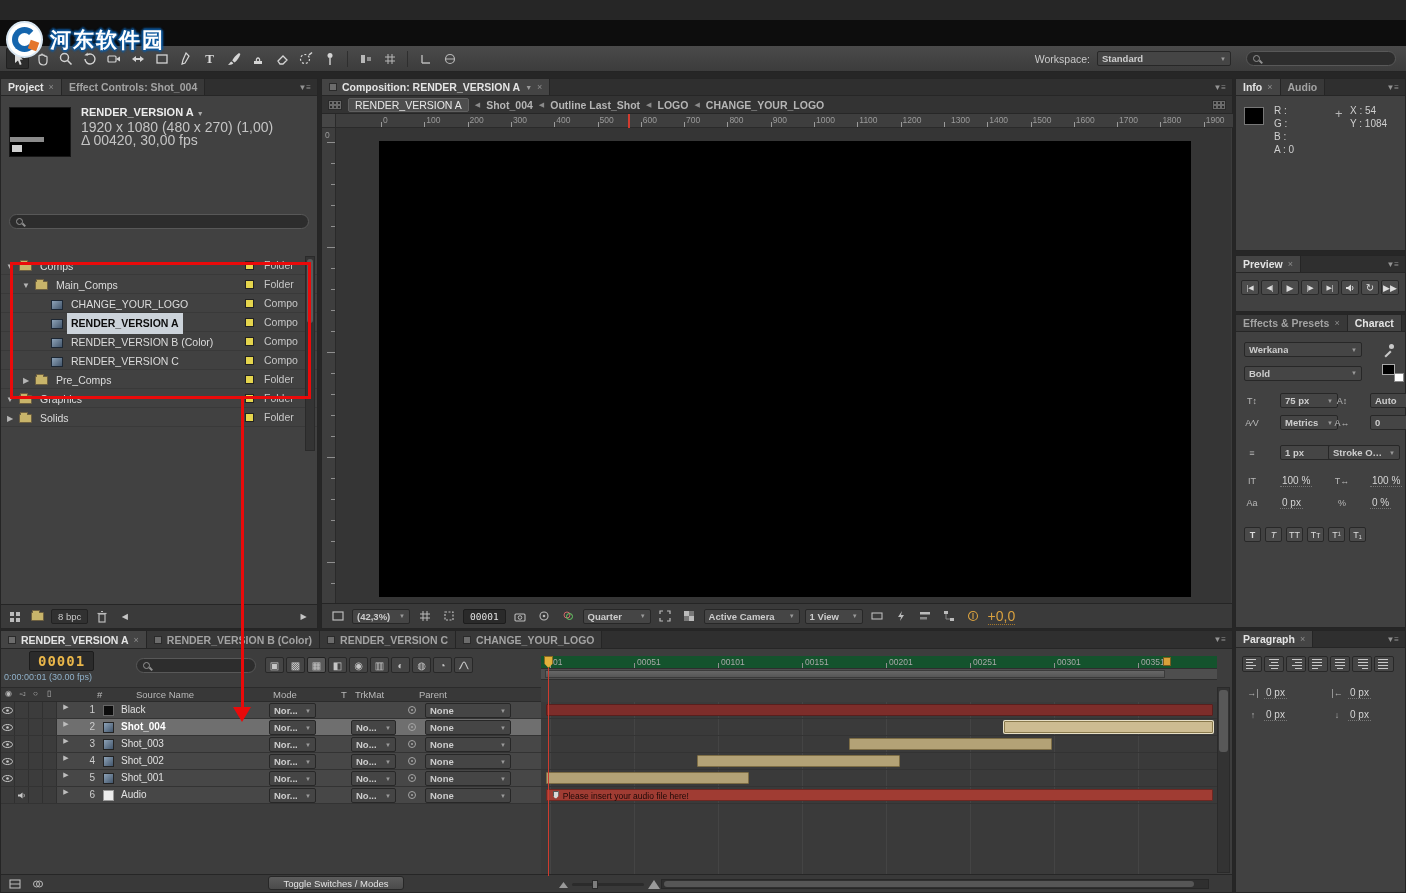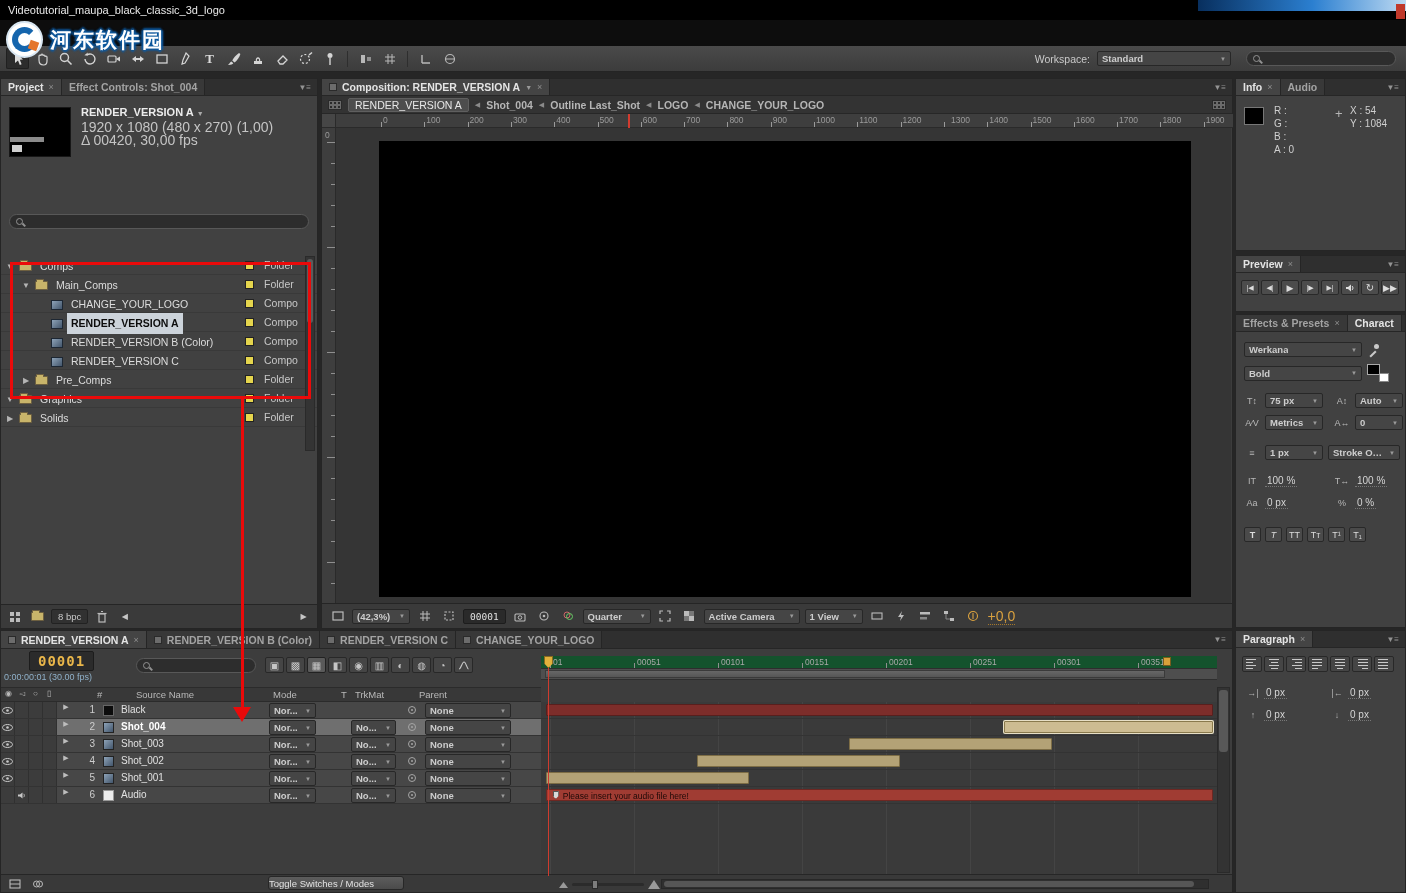--- a/index.html
+++ b/index.html
@@ -107,21 +107,21 @@
 
 #info{left:1235px;top:78px;width:171px;height:173px}
 .inf-swatch{position:absolute;left:8px;top:28px;width:20px;height:18px;background:#000;border:1px solid #777}
 .inf-ch{position:absolute;left:38px;top:25px;font-size:10px;line-height:13px;color:#cfcfcf}
 .inf-xy{position:absolute;left:114px;top:25px;font-size:10px;line-height:13px;color:#cfcfcf}
 .inf-cross{position:absolute;left:99px;top:27px;color:#b5b5b5;font-size:13px}
 #preview{left:1235px;top:255px;width:171px;height:57px}
 .pv-row{position:absolute;left:5px;top:24px;display:flex;gap:2px}
 .pv-btn{width:18px;height:15px;background:#4c4c4c;border:1px solid #292929;border-radius:2px;color:#ddd;font-size:7px;display:flex;align-items:center;justify-content:center}
 #character{left:1235px;top:314px;width:171px;height:314px}
-.ch-row{position:absolute;display:flex;align-items:center;gap:5px}
+.ch-row{position:absolute;display:flex;align-items:center;gap:20px}
 .ch-ic{width:16px;text-align:center;color:#b9b9b9;font-size:9px;flex:none}
 .ch-val{color:#d5d5d5;font-size:10px;border-bottom:1px dotted #777;padding:0 2px}
 .ch-sw{position:relative;width:22px;height:18px}
 .ch-sw .wsq{position:absolute;right:0;bottom:0;width:10px;height:9px;background:#fff;border:1px solid #888}
 .ch-sw .bsq{position:absolute;left:0;top:0;width:13px;height:11px;background:#000;border:1px solid #aaa}
 .eyedrop{width:12px;height:12px;position:relative}
 .eyedrop::before{content:"";position:absolute;left:2px;bottom:1px;width:8px;height:2px;background:#c9c9c9;transform:rotate(-45deg)}
 .eyedrop::after{content:"";position:absolute;right:0;top:0;width:5px;height:5px;background:#c9c9c9;border-radius:50%}
 .fxbtn{width:17px;height:15px;background:#4a4a4a;border:1px solid #282828;border-radius:2px;color:#ddd;font-size:9px;display:flex;align-items:center;justify-content:center}
 #paragraph{left:1235px;top:630px;width:171px;height:263px}
@@ -168,43 +168,38 @@
 .track{position:absolute;left:540px;top:71px;width:676px;height:174px;background:#3a3a3a;overflow:hidden}
 .gline{position:absolute;top:0;bottom:0;width:1px;background:#444}
 .trackrow{position:absolute;left:0;width:100%;height:17px;border-bottom:1px solid #333}
 .bar{position:absolute;top:2px;height:12px;border:1px solid #555;border-radius:1px}
 .bar.sel{box-shadow:0 0 0 1px #e7dfc6}
 .amarker{position:absolute;left:6px;top:1px;width:6px;height:8px;background:#d9d9d9;border:1px solid #555;clip-path:polygon(0 0,100% 0,100% 60%,50% 100%,0 60%)}
 .atext{position:absolute;left:16px;top:1px;font-size:8.5px;color:#1d0907;white-space:nowrap}
 .tl-vscroll{position:absolute;right:2px;top:56px;width:13px;height:186px;background:#333;border:1px solid #2a2a2a}
 .tl-vscroll i{position:absolute;left:1px;top:2px;width:9px;height:62px;background:#585858;border-radius:3px;display:block}
 .tl-foot{position:absolute;left:0;bottom:0;width:100%;height:18px;background:#393939;border-top:1px solid #262626;display:flex;align-items:center;padding:0 4px;gap:4px}
-.toggle-btn{position:absolute;left:267px;bottom:2px;width:136px;height:14px;background:linear-gradient(#5d5d5d,#4b4b4b);border:1px solid #272727;border-radius:3px;color:#e3e3e3;font-size:9.5px;line-height:13px}
+.toggle-btn{position:absolute;left:267px;bottom:2px;width:136px;height:14px;background:linear-gradient(#5d5d5d,#4b4b4b);border:1px solid #272727;border-radius:3px;color:#e3e3e3;font-size:9.5px;text-align:center;line-height:13px}
 .zoomw{position:absolute;left:558px;bottom:3px;display:flex;align-items:center;gap:4px}
 .ztrack{width:72px;height:3px;background:#2b2b2b;border-radius:2px;position:relative}
 .zthumb{position:absolute;left:20px;top:-3px;width:6px;height:9px;background:#7d7d7d;border:1px solid #2a2a2a}
 .hscroll{position:absolute;left:660px;bottom:3px;width:548px;height:10px;background:#2f2f2f;border:1px solid #272727}
 .hscroll i{position:absolute;left:2px;top:1px;width:530px;height:6px;background:#565656;border-radius:3px;display:block}
 
 
 .anno{position:absolute;z-index:100;pointer-events:none}
 .anno-rect{left:10px;top:262px;width:301px;height:137px;border:3px solid #ea0a0a}
 .anno-shaft{left:241px;top:399px;width:3px;height:310px;background:#ea0a0a}
 .anno-head{left:233px;top:707px;width:0;height:0;border-left:9px solid transparent;border-right:9px solid transparent;border-top:15px solid #ea0a0a}
 </style>
 </head>
 <body>
 
 <div class="screen">
 
-  <div class="titlebar">
-    <span>Videotutorial_maupa_black_classic_3d_logo</span>
-    <span class="deco-blue"></span>
-    <span class="deco-red"></span>
-  </div>
   <div class="band"></div>
 
   <div class="wm">
     <span class="wm-circle">
         <i></i>
         <b></b>
       </span>
     <span class="wm-text">河东软件园</span>
   </div>
 

